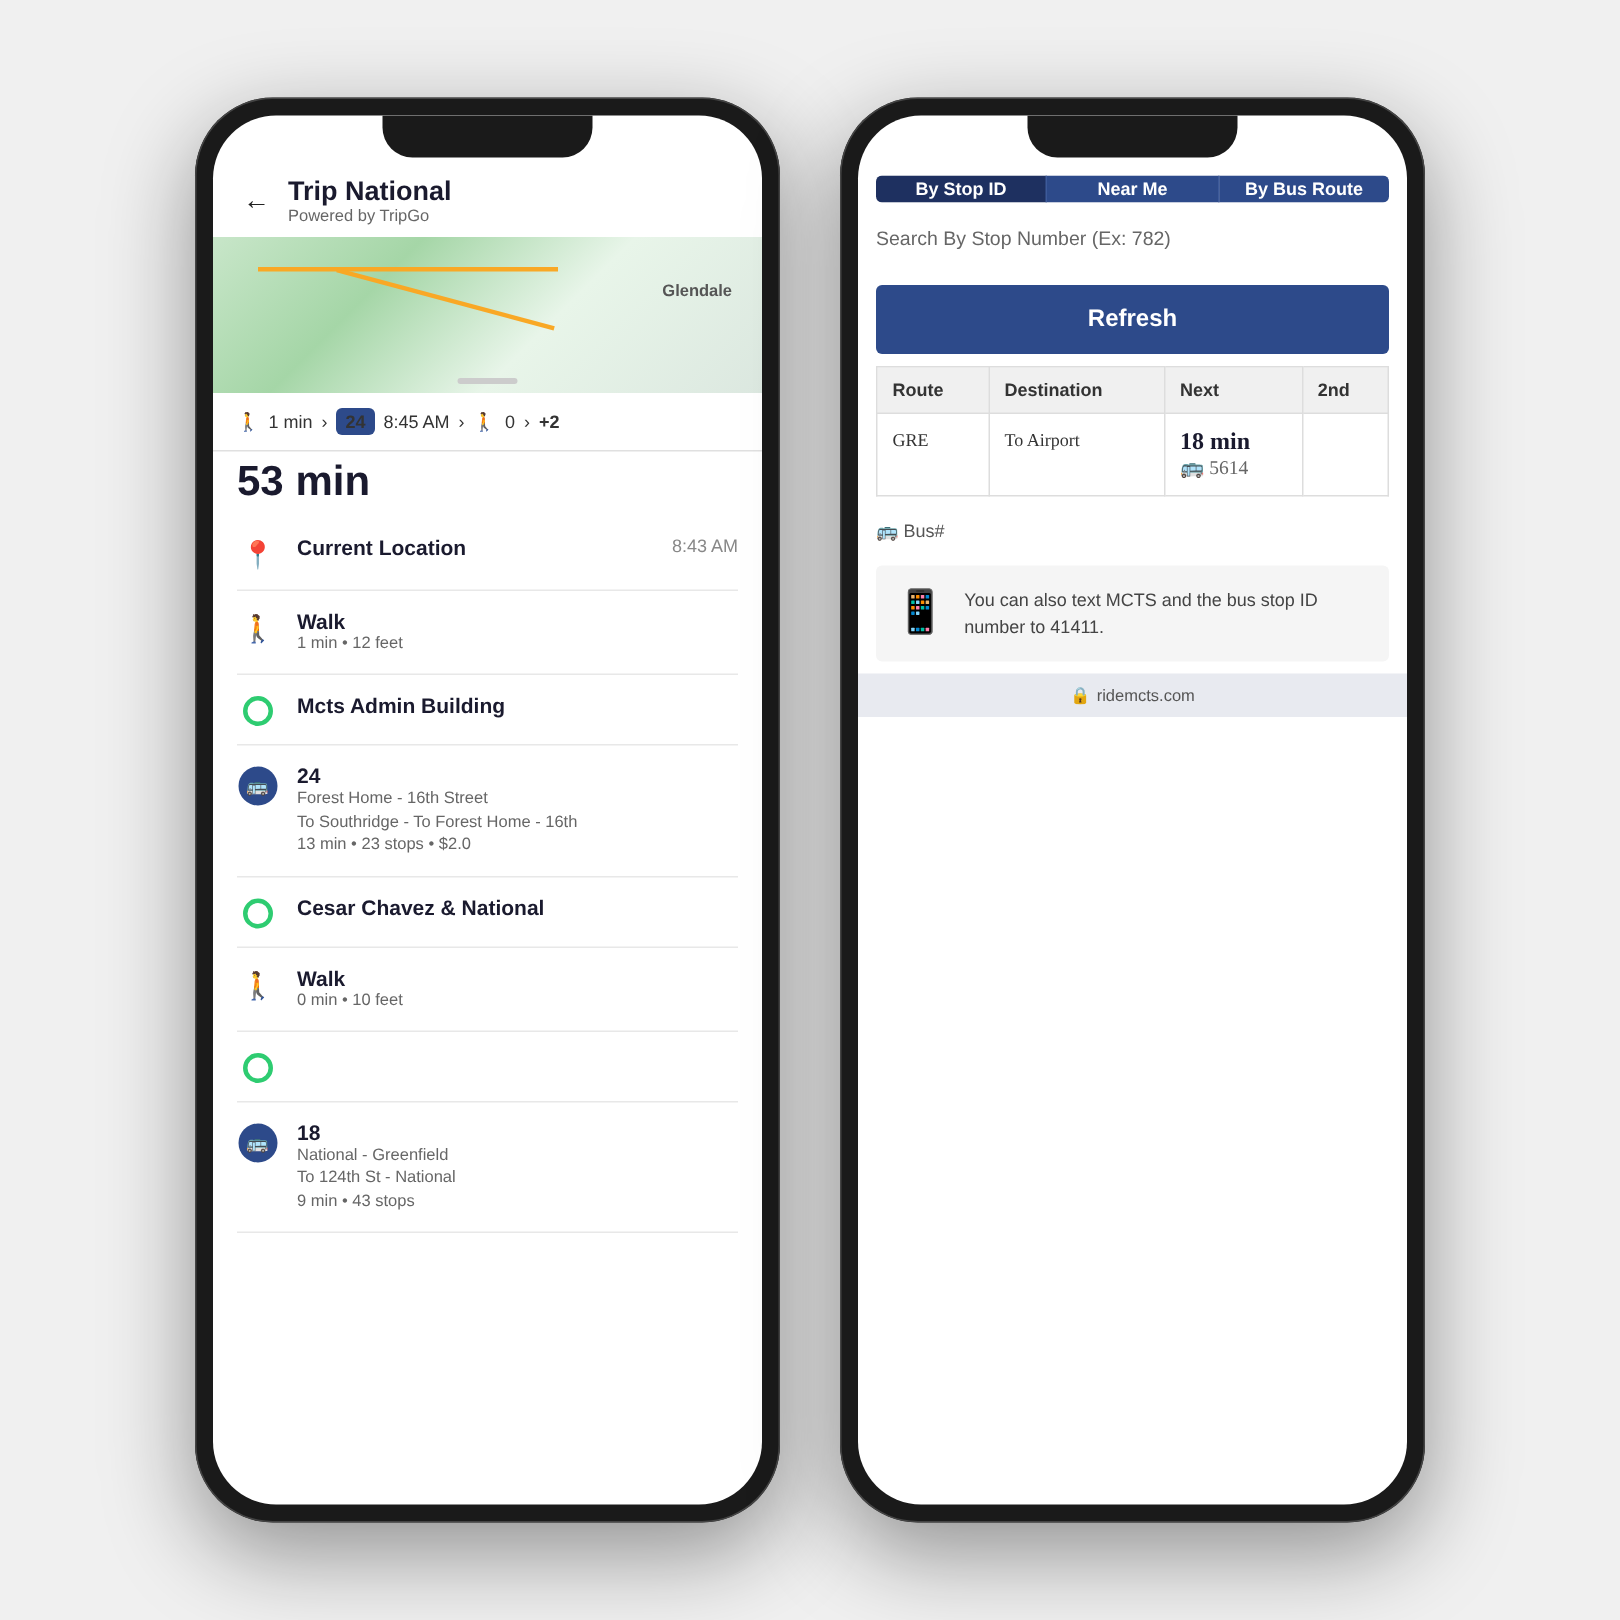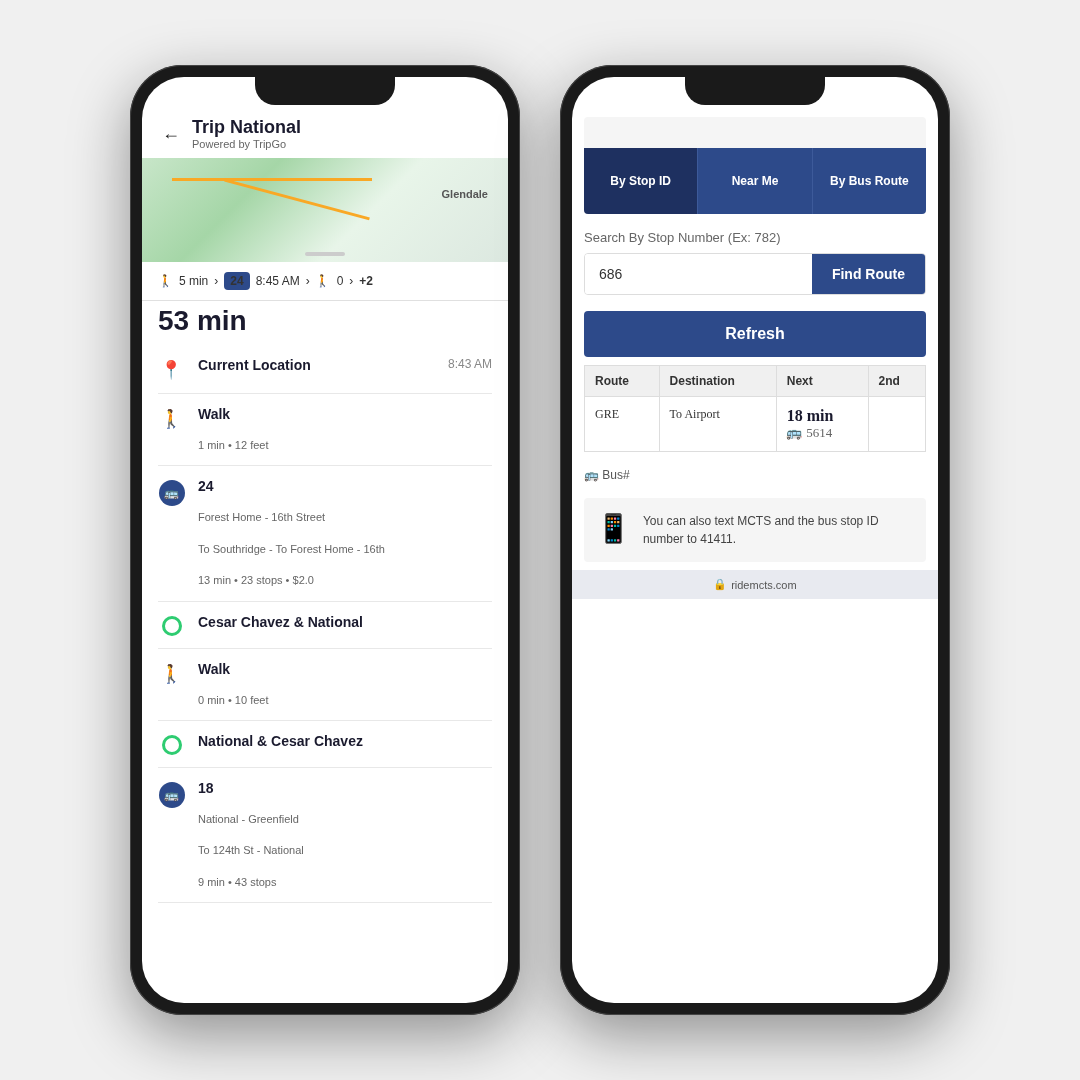--- a/index.html
+++ b/index.html
@@ -191,47 +191,46 @@
     }
     .step-info { flex: 1; }
     .step-title {
       font-size: 14px;
       font-weight: 600;
       color: #1a1a2e;
     }
     .step-sub {
       font-size: 11px;
       color: #666;
-      margin-top: 16px;
+      margin-top: 0;
       line-height: 1.4;
     }
     .step-time {
       font-size: 12px;
       color: #888;
     }
 
     
     .tab-bar {
       display: flex;
       background: #f5f5f5;
       margin: 10px 12px 0;
       border-radius: 4px;
       overflow: hidden;
     }
     .tab {
       flex: 1;
-      padding: 26px 4px;
+      padding: 2px 4px;
       text-align: center;
       font-size: 12px;
       font-weight: 600;
       color: #fff;
       background: #2d4a8a;
       cursor: pointer;
       border-right: 1px solid #3d5a9a;
-      margin-top: 31px;
     }
     .tab:last-child { border-right: none; }
     .tab.active {
       background: #1e3060;
     }
 
     .search-section {
       padding: 16px 12px 8px;
     }
     .search-label {
@@ -391,21 +390,21 @@
         </div>
       </div>
 
       <div class="map-area">
         <span class="map-label">Glendale</span>
         <div class="map-drag-handle"></div>
       </div>
 
       <div class="trip-summary">
         <span class="walk-icon">🚶</span>
-        <span>5 min</span>
+        <span>1 min</span>
         <span class="chevron">›</span>
         <span class="bus-badge">24</span>
         <span class="bus-time">8:45 AM</span>
         <span class="chevron">›</span>
         <span class="walk-icon">🚶</span>
         <span>0</span>
         <span class="chevron">›</span>
         <span class="plus-badge">+2</span>
       </div>
       <div class="trip-total">
@@ -427,20 +426,28 @@
         <div class="step">
           <div class="step-icon">
             <span style="font-size:18px;color:#555;">🚶</span>
           </div>
           <div class="step-info">
             <div class="step-title">Walk</div>
             <div class="step-sub">1 min • 12 feet</div>
           </div>
         </div>
 
+        <div class="step">
+          <div class="step-icon">
+            <div class="step-icon-circle"></div>
+          </div>
+          <div class="step-info">
+            <div class="step-title">Mcts Admin Building</div>
+          </div>
+        </div>
 
         <div class="step">
           <div class="step-icon">
             <div class="step-icon-bus">🚌</div>
           </div>
           <div class="step-info">
             <div class="step-title">24</div>
             <div class="step-sub">Forest Home - 16th Street</div>
             <div class="step-sub">To Southridge - To Forest Home - 16th</div>
             <div class="step-sub">13 min • 23 stops • $2.0</div>
@@ -463,23 +470,20 @@
           <div class="step-info">
             <div class="step-title">Walk</div>
             <div class="step-sub">0 min • 10 feet</div>
           </div>
         </div>
 
         <div class="step">
           <div class="step-icon">
             <div class="step-icon-circle"></div>
           </div>
-          <div class="step-info">
-            <div class="step-title">National &amp; Cesar Chavez</div>
-          </div>
         </div>
 
         <div class="step">
           <div class="step-icon">
             <div class="step-icon-bus">🚌</div>
           </div>
           <div class="step-info">
             <div class="step-title">18</div>
             <div class="step-sub">National - Greenfield</div>
             <div class="step-sub">To 124th St - National</div>
@@ -499,24 +503,20 @@
       <div class="tab-bar">
         <div class="tab active">By Stop ID</div>
         <div class="tab">Near Me</div>
         <div class="tab">By Bus Route</div>
       </div>
 
       <div class="search-section">
         <div class="search-label">
           <span>Search By Stop Number</span>
           <span>(Ex: 782)</span>
-        </div>
-        <div class="search-row">
-          <input class="search-input" type="text" value="686" style="">
-          <button class="find-route-btn">Find Route</button>
         </div>
       </div>
 
       <button class="refresh-btn">Refresh</button>
 
 
       <table class="arrivals-table">
         <thead>
           <tr>
             <th>Route</th>

